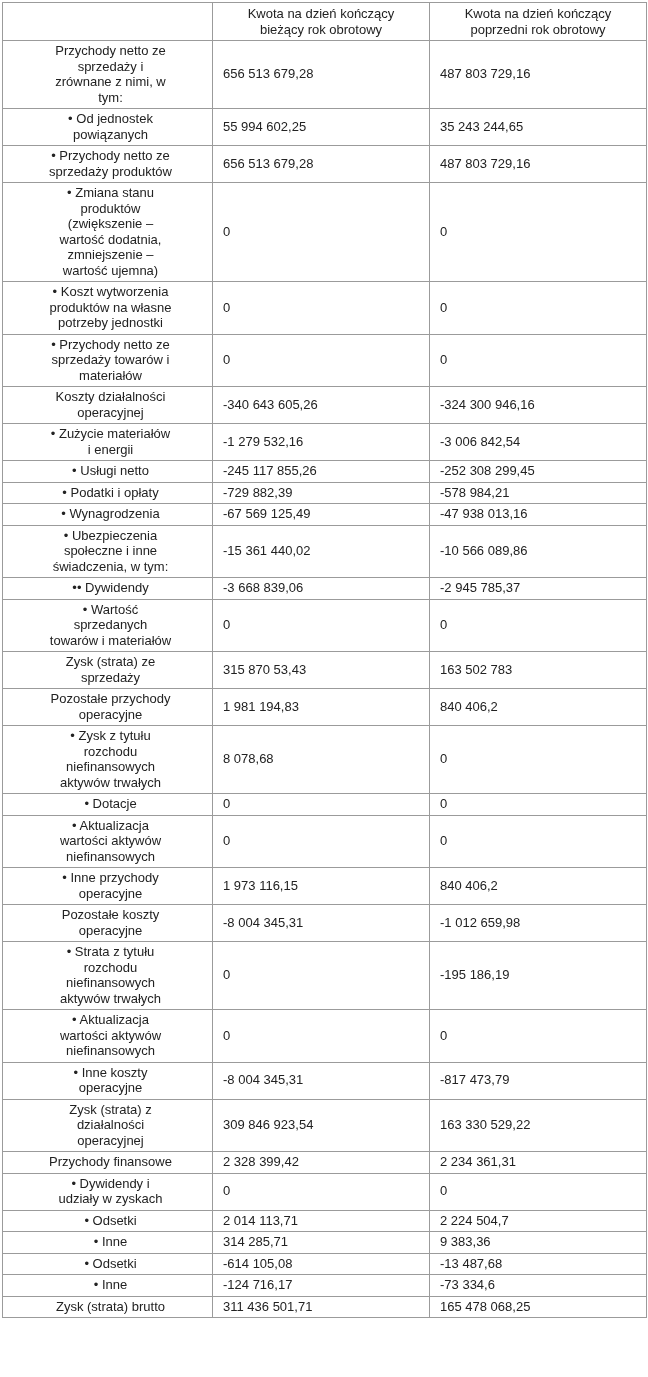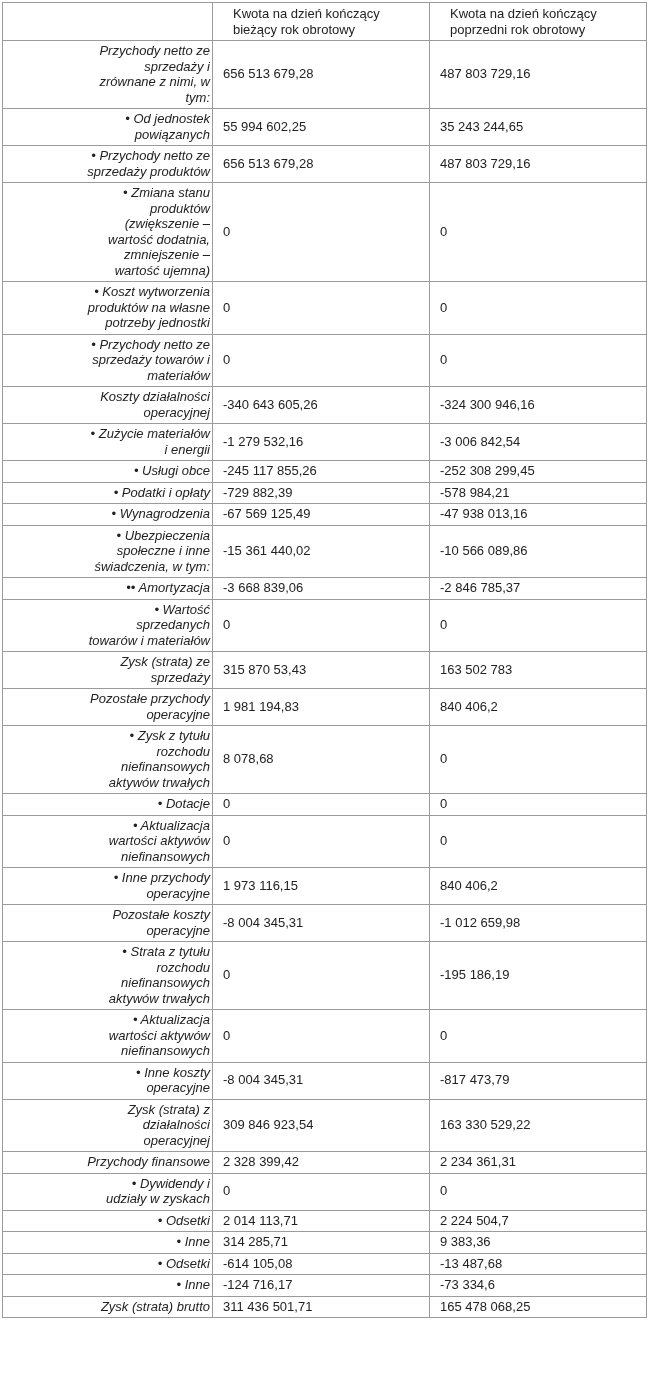--- a/index.html
+++ b/index.html
@@ -23,29 +23,28 @@
   table.fin th, table.fin td {
     border: 1px solid #9b9b9b;
     font-size: 13px;
     line-height: 15.5px;
     color: #222222;
     font-weight: normal;
     vertical-align: middle;
     overflow: hidden;
   }
   table.fin th {
-    text-align: left;
-    padding: 3px 20px;
+    text-align: center;
+    padding: 3px 3px;
     white-space: pre-line;
   }
   td.label-cell {
-    text-align: right;
+    text-align: center;
     padding: 2px 2px 3px 8px;
     white-space: pre-line;
-    font-style: italic;
   }
   td.value-cell {
     text-align: left;
     padding: 2px 2px 3px 10px;
     white-space: nowrap;
   }
 </style>
 </head>
 <body>
 
@@ -124,21 +123,21 @@
 
 
   <tr>
     <td class="label-cell">• Zużycie materiałów
 i energii</td>
     <td class="value-cell">-1 279 532,16</td>
     <td class="value-cell">-3 006 842,54</td>
   </tr>
 
   <tr>
-    <td class="label-cell">• Usługi obce</td>
+    <td class="label-cell">• Usługi netto</td>
     <td class="value-cell">-245 117 855,26</td>
     <td class="value-cell">-252 308 299,45</td>
   </tr>
 
   <tr>
     <td class="label-cell">• Podatki i opłaty</td>
     <td class="value-cell">-729 882,39</td>
     <td class="value-cell">-578 984,21</td>
   </tr>
 
@@ -150,23 +149,23 @@
 
   <tr>
     <td class="label-cell">• Ubezpieczenia
 społeczne i inne
 świadczenia, w tym:</td>
     <td class="value-cell">-15 361 440,02</td>
     <td class="value-cell">-10 566 089,86</td>
   </tr>
 
   <tr>
-    <td class="label-cell">•• Amortyzacja</td>
+    <td class="label-cell">•• Dywidendy</td>
     <td class="value-cell">-3 668 839,06</td>
-    <td class="value-cell">-2 846 785,37</td>
+    <td class="value-cell">-2 945 785,37</td>
   </tr>
 
 
   <tr>
     <td class="label-cell">• Wartość
 sprzedanych
 towarów i materiałów</td>
     <td class="value-cell">0</td>
     <td class="value-cell">0</td>
   </tr>

